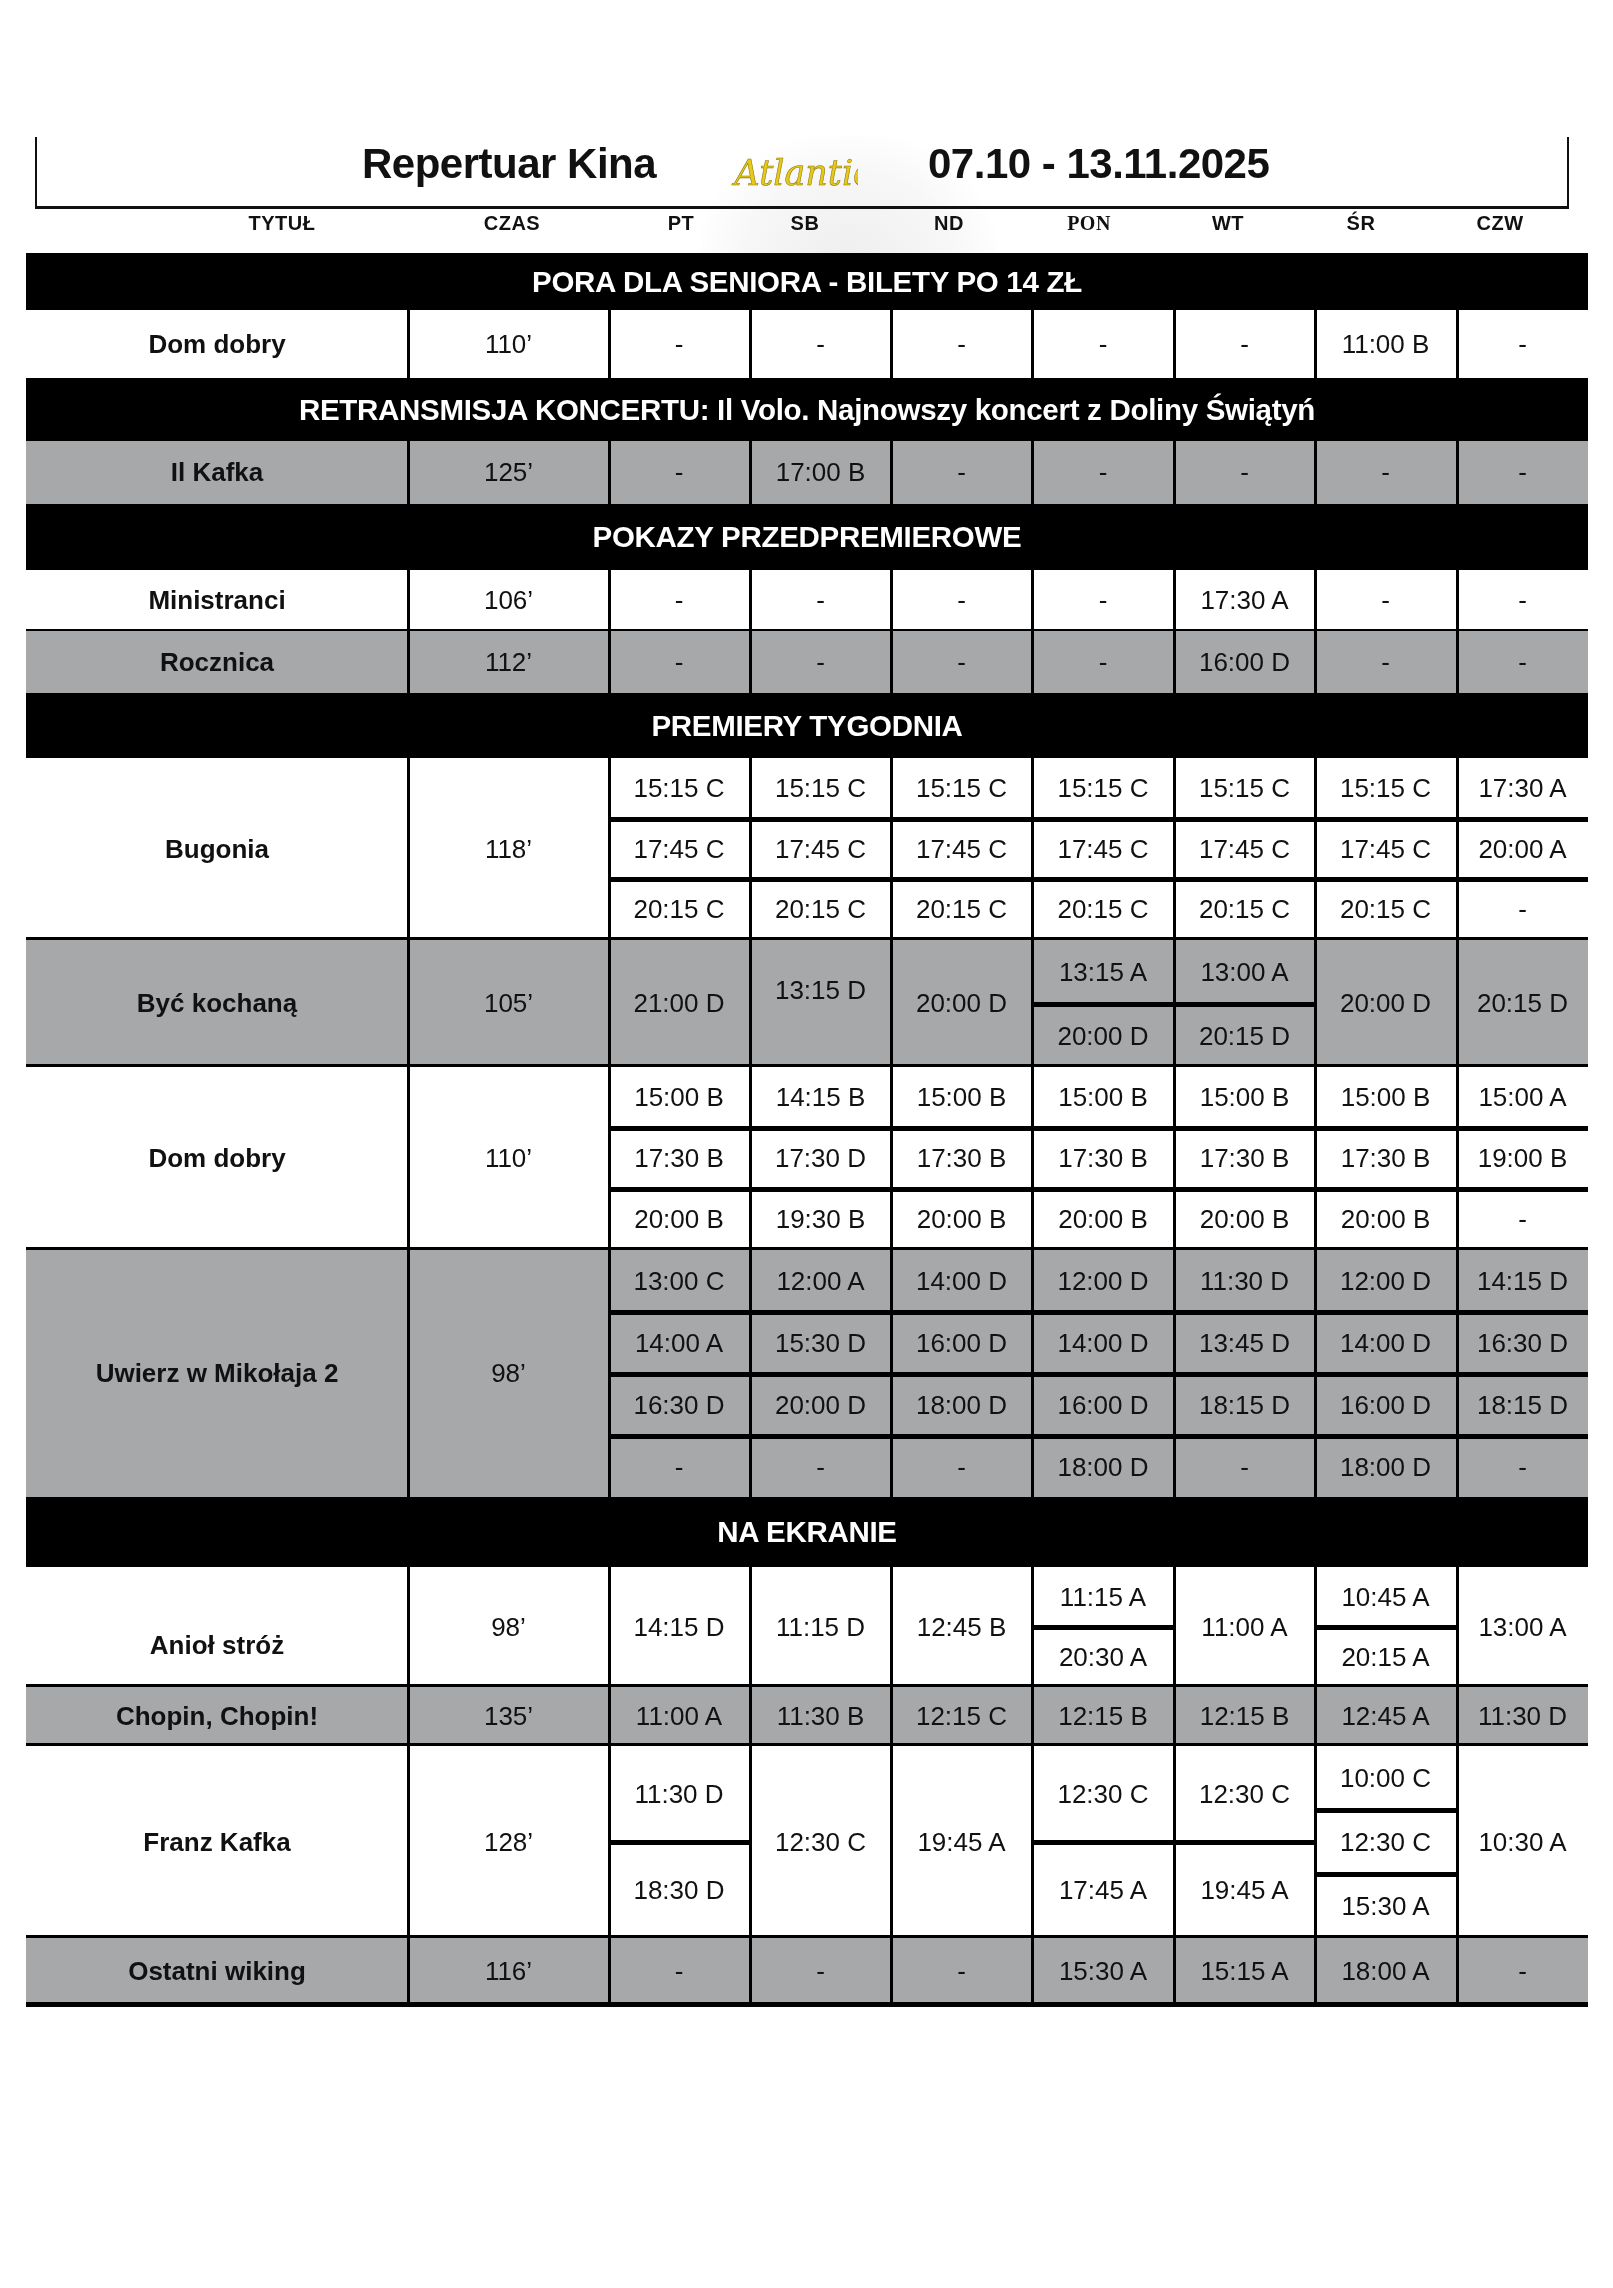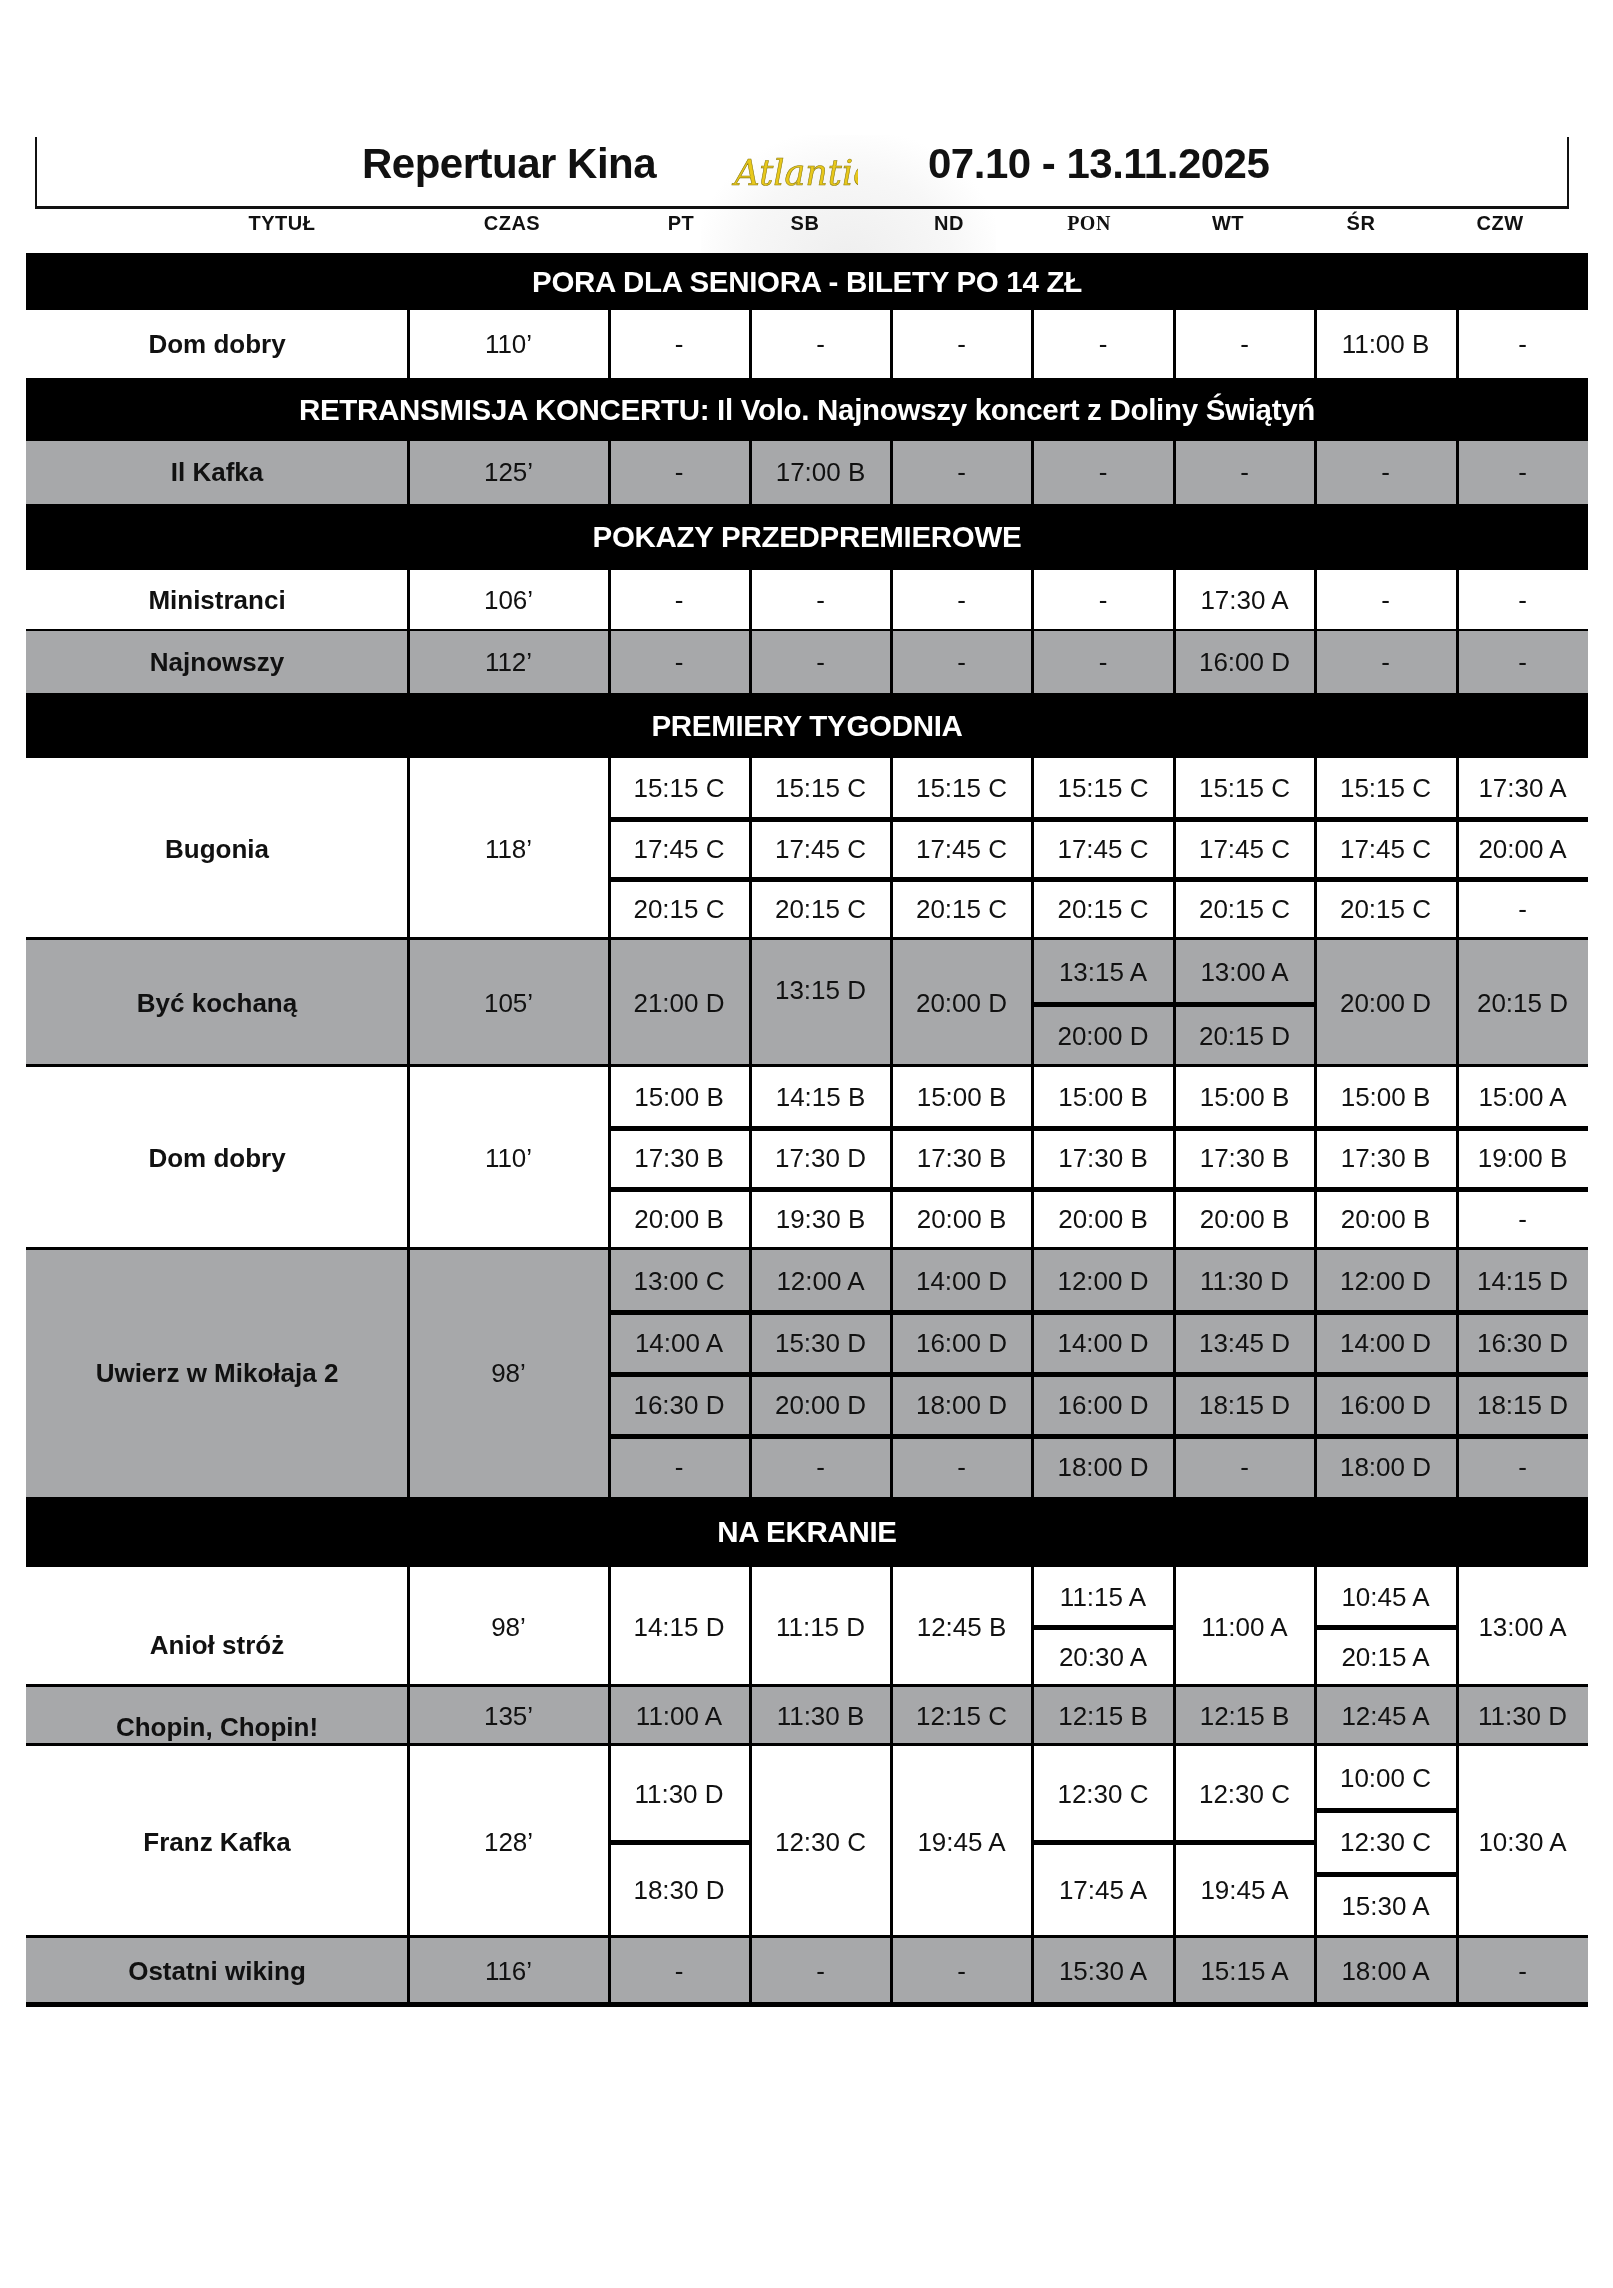--- a/index.html
+++ b/index.html
@@ -103,21 +103,21 @@
       <div class="abs vline" style="left: 582px; top: 0px; height: 61px;"></div>
       <div class="abs vline" style="left: 723px; top: 0px; height: 61px;"></div>
       <div class="abs vline" style="left: 864px; top: 0px; height: 61px;"></div>
       <div class="abs vline" style="left: 1005px; top: 0px; height: 61px;"></div>
       <div class="abs vline" style="left: 1147px; top: 0px; height: 61px;"></div>
       <div class="abs vline" style="left: 1288px; top: 0px; height: 61px;"></div>
       <div class="abs vline" style="left: 1430px; top: 0px; height: 61px;"></div>
     </div>
     <div class="abs row-border" style="top: 629px;"></div>
     <div class="abs row grey" style="top: 631px; height: 62px;">
-      <div class="abs cell title-cell" style="left: 0px; top: 0px; width: 382px; height: 62px;">Najnowszy</div>
+      <div class="abs cell title-cell" style="left: 0px; top: 0px; width: 382px; height: 62px;">Rocznica</div>
       <div class="abs cell" style="left: 382px; top: 0px; width: 201px; height: 62px;">112’</div>
       <div class="abs cell" style="left: 583px; top: 0px; width: 140px; height: 62px;">-</div>
       <div class="abs cell" style="left: 724px; top: 0px; width: 141px; height: 62px;">-</div>
       <div class="abs cell" style="left: 865px; top: 0px; width: 141px; height: 62px;">-</div>
       <div class="abs cell" style="left: 1006px; top: 0px; width: 142px; height: 62px;">-</div>
       <div class="abs cell" style="left: 1148px; top: 0px; width: 141px; height: 62px;">16:00 D</div>
       <div class="abs cell" style="left: 1289px; top: 0px; width: 141px; height: 62px;">-</div>
       <div class="abs cell" style="left: 1431px; top: 0px; width: 131px; height: 62px;">-</div>
       <div class="abs vline" style="left: 381px; top: 0px; height: 62px;"></div>
       <div class="abs vline" style="left: 582px; top: 0px; height: 62px;"></div>
@@ -329,21 +329,21 @@
       <div class="abs vline" style="left: 582px; top: 0px; height: 120px;"></div>
       <div class="abs vline" style="left: 723px; top: 0px; height: 120px;"></div>
       <div class="abs vline" style="left: 864px; top: 0px; height: 120px;"></div>
       <div class="abs vline" style="left: 1005px; top: 0px; height: 120px;"></div>
       <div class="abs vline" style="left: 1147px; top: 0px; height: 120px;"></div>
       <div class="abs vline" style="left: 1288px; top: 0px; height: 120px;"></div>
       <div class="abs vline" style="left: 1430px; top: 0px; height: 120px;"></div>
     </div>
     <div class="abs row-border" style="top: 1684px;"></div>
     <div class="abs row grey" style="top: 1687px; height: 59px;">
-      <div class="abs cell title-cell" style="left: 0px; top: 11px; width: 382px; height: 59px; text-align: center;">Chopin, Chopin!</div>
+      <div class="abs cell title-cell" style="left: 0px; top: 0px; width: 382px; height: 59px; text-align: center;">Chopin, Chopin!</div>
       <div class="abs cell" style="left: 382px; top: 0px; width: 201px; height: 59px;">135’</div>
       <div class="abs cell" style="left: 583px; top: 0px; width: 140px; height: 59px;">11:00 A</div>
       <div class="abs cell" style="left: 724px; top: 0px; width: 141px; height: 59px;">11:30 B</div>
       <div class="abs cell" style="left: 865px; top: 0px; width: 141px; height: 59px;">12:15 C</div>
       <div class="abs cell" style="left: 1006px; top: 0px; width: 142px; height: 59px;">12:15 B</div>
       <div class="abs cell" style="left: 1148px; top: 0px; width: 141px; height: 59px;">12:15 B</div>
       <div class="abs cell" style="left: 1289px; top: 0px; width: 141px; height: 59px;">12:45 A</div>
       <div class="abs cell" style="left: 1431px; top: 0px; width: 131px; height: 59px;">11:30 D</div>
       <div class="abs vline" style="left: 381px; top: 0px; height: 59px;"></div>
       <div class="abs vline" style="left: 582px; top: 0px; height: 59px;"></div>

